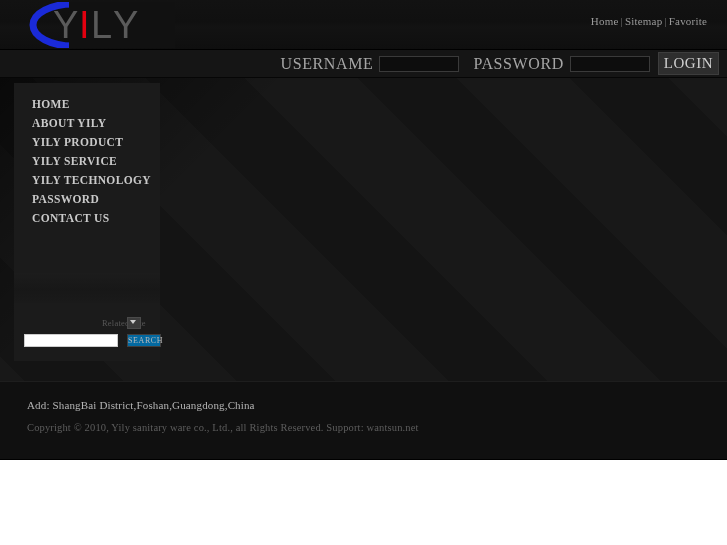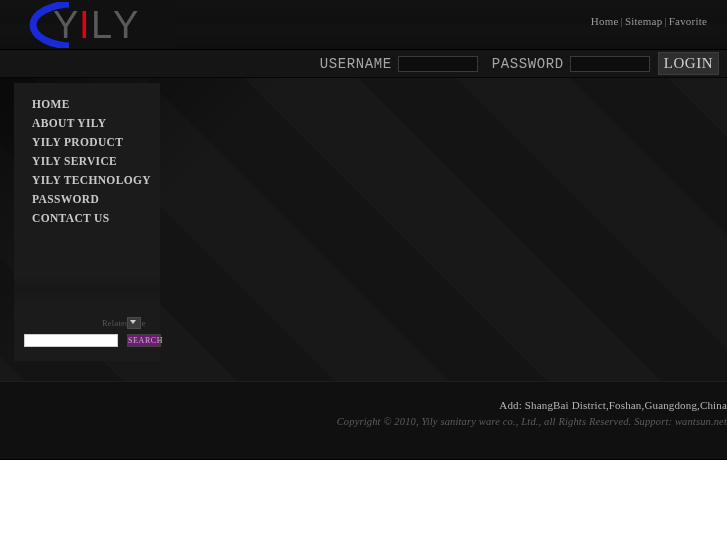--- a/index.html
+++ b/index.html
@@ -77,25 +77,24 @@
     height: 28px;
     background: #151515;
     border-bottom: 1px solid #060606;
     display: flex;
     align-items: center;
     justify-content: flex-end;
     padding-right: 8px;
     box-sizing: border-box;
   }
   #loginbar .lbl {
-    font-size: 14px;
+    font-size: 16px;
     color: #a6a6a6;
     letter-spacing: .6px;
     margin-right: 6px;
-    font-family: Liberation Mono, monospace;
   }
   #loginbar input.txt {
     width: 74px;
     height: 14px;
     background: #0d0d0d;
     border: 1px solid #3a3a3a;
     color: #cfcfcf;
     font-family: "Liberation Serif", serif;
     font-size: 10px;
     padding: 0 2px;
@@ -226,58 +225,56 @@
     padding: 0 2px;
     outline: none;
     box-sizing: border-box;
   }
   #searchrow .sbtn {
     position: absolute;
     left: 103px;
     top: 0;
     width: 34px;
     height: 13px;
-    background: #701a75;
+    background: #0369a1;
     border: 1px solid #3f3f3f;
     color: #b9b9b9;
     font-family: "Liberation Serif", serif;
     font-size: 8px;
     letter-spacing: .6px;
     line-height: 11px;
     text-align: center;
     cursor: pointer;
     box-sizing: border-box;
     padding: 0;
   }
 
   
   #footer {
     position: relative;
     height: 78px;
     background: #101010;
     border-top: 1px solid #1e1e1e;
     padding: 15px 0 0 27px;
     box-sizing: border-box;
-    text-align: right;
   }
   #footer .line {
     font-size: 11px;
     color: #b5b5b5;
     letter-spacing: .15px;
     line-height: 16px;
     white-space: nowrap;
   }
   #footer .copy {
     font-size: 10.5px;
     color: #5d5d5d;
     letter-spacing: .15px;
     line-height: 16px;
-    margin-top: 1px;
+    margin-top: 7px;
     white-space: nowrap;
-    font-style: italic;
   }
 
   #bottomstrip {
     height: 3px;
     background: #000000;
   }
 </style>
 </head>
 <body>
 

